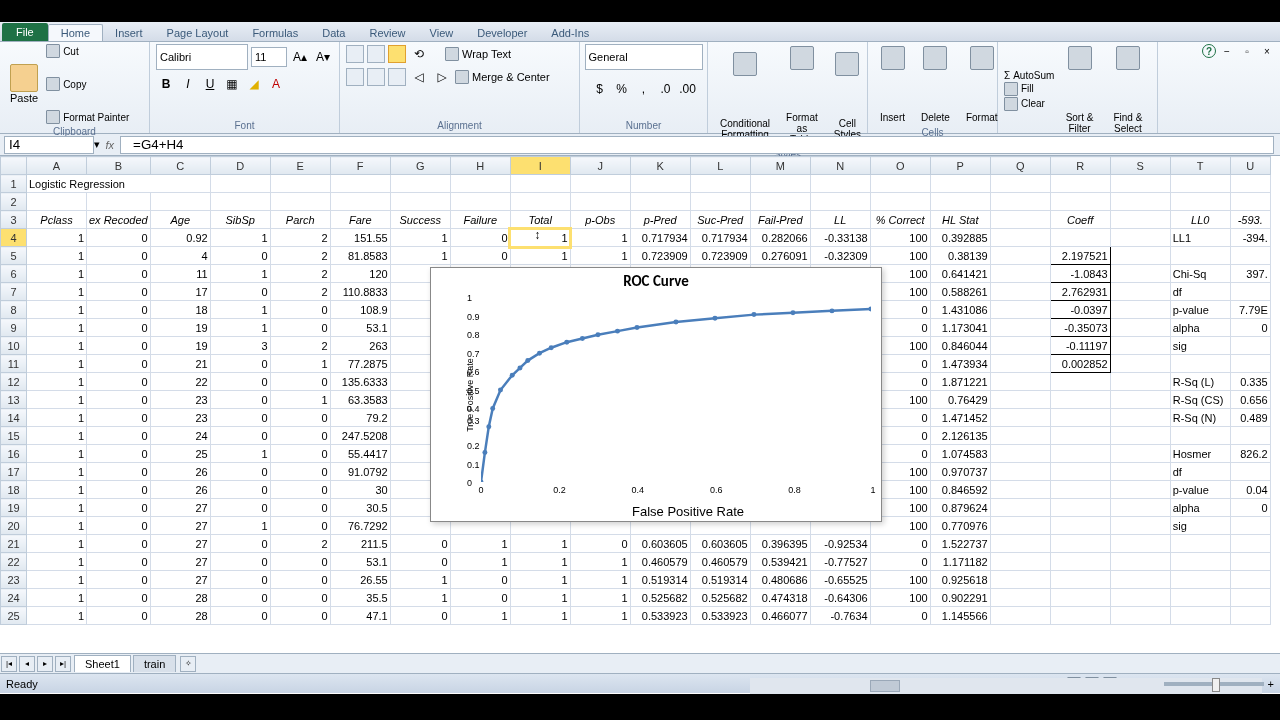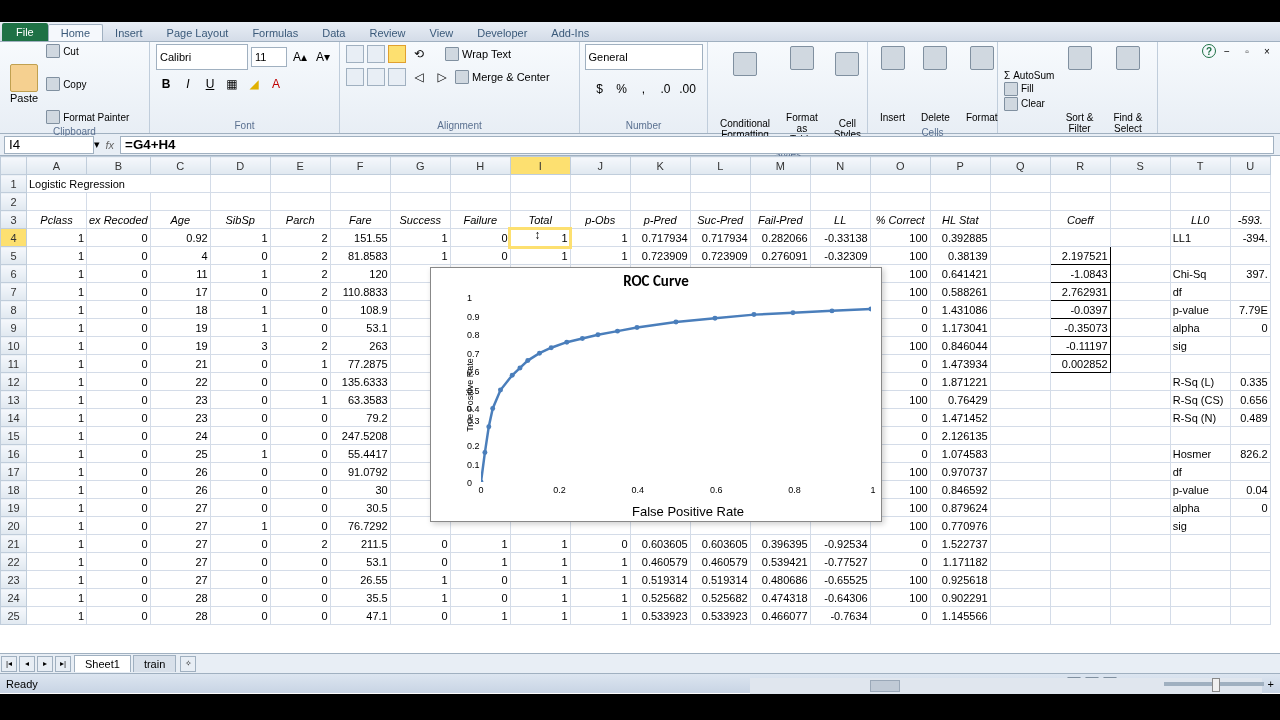--- a/index.html
+++ b/index.html
@@ -22,21 +22,21 @@
 .size-sel { width:36px; height:20px; border:1px solid #a0b0c0; background:#fff; font-size:11px; padding:1px 3px; }
 .btnrow { display:flex; gap:2px; margin-top:2px; }
 .fbtn { width:20px; height:20px; border:1px solid transparent; display:flex; align-items:center; justify-content:center; font-size:12px; cursor:pointer; }
 .align-btn { width:18px; height:18px; border:1px solid #a0b0c0; background:#e8eef5; display:inline-block; }
 .align-sel { background:#fde070; border-color:#e0a030; }
 .big-btn { display:flex; flex-direction:column; align-items:center; padding:2px 6px; cursor:pointer; font-size:10px; text-align:center; line-height:1.1;gap:40px; }
 .big-btn .bicon { width:24px; height:24px; margin-bottom:2px; background:#d0d8e0; border:1px solid #8090a0; border-radius:2px; }
 .namebox-row { height:22px; background:#e8eef5; border-bottom:1px solid #a0b0c0; display:flex; align-items:center; font-size:11px; }
 .namebox { width:90px; height:18px; border:1px solid #a0b0c0; background:#fff; margin-left:4px; padding:1px 4px; }
 .fx { margin:0 6px; font-style:italic; color:#666; }
-.formula-bar { flex:1; height:18px; border:1px solid #a0b0c0; background:#fff; padding:1px 4px; margin-right:6px;font-weight:bold; }
+.formula-bar { flex:1; height:18px; border:1px solid #a0b0c0; background:#fff; padding:1px 12px; margin-right:6px; }
 .sheet { position:relative; overflow:hidden; background:#fff; height:497px; }
 table.grid { border-collapse:collapse; font-size:11px; table-layout:fixed; }
 table.grid th { background:linear-gradient(#f5f8fc,#e0e8f0); border:1px solid #c0cddb; font-weight:normal; color:#333; height:18px; padding:0; }
 table.grid td { border:1px solid #d4dce8; height:18px; padding:0 2px; text-align:right; white-space:nowrap; overflow:hidden; }
 table.grid td.l { text-align:left;margin-left:22px; }
 table.grid td.head { text-align:center; font-style:italic; }
 table.grid th.rh { width:26px; background:linear-gradient(#f5f8fc,#e0e8f0); }
 table.grid th.sel-col { background:#fde070; }
 table.grid tr.sel-row th.rh { background:#fde070; }
 .cell-sel { background:#fff; outline:3px solid #fde070; outline-offset:-1px; position:relative; }

